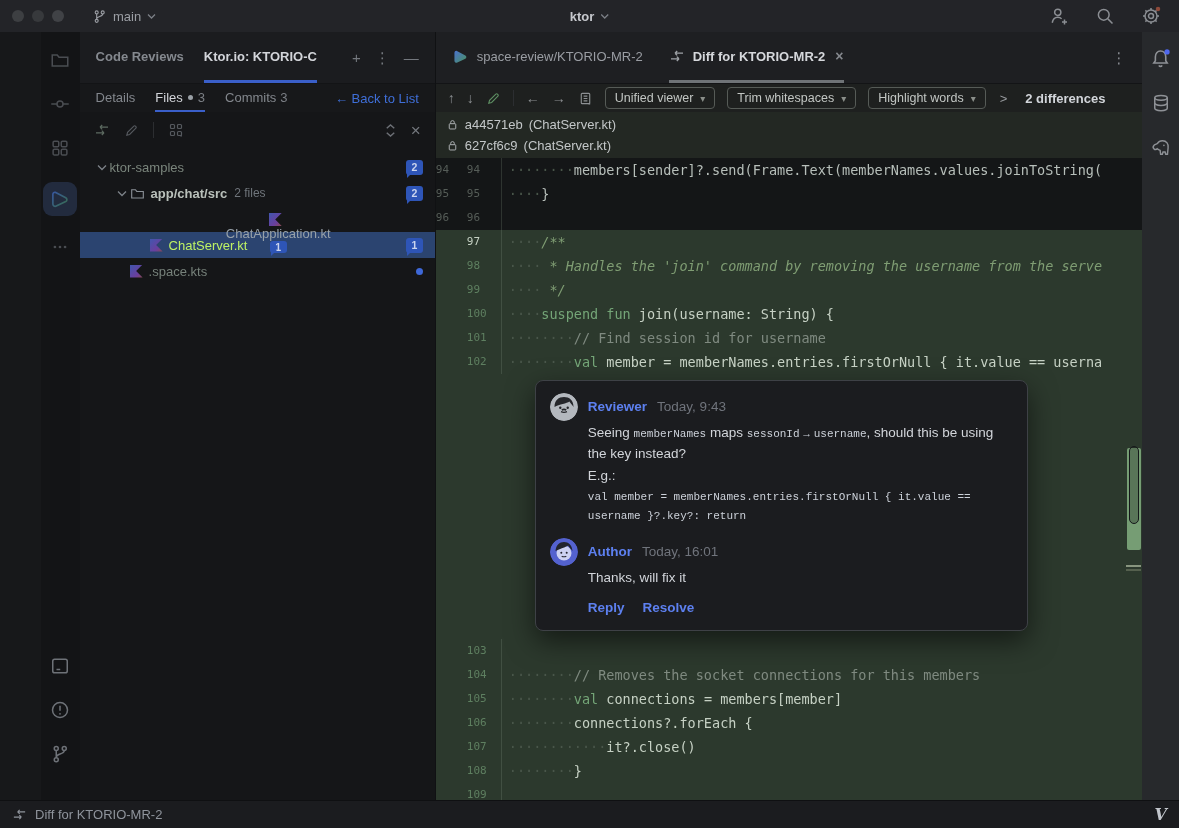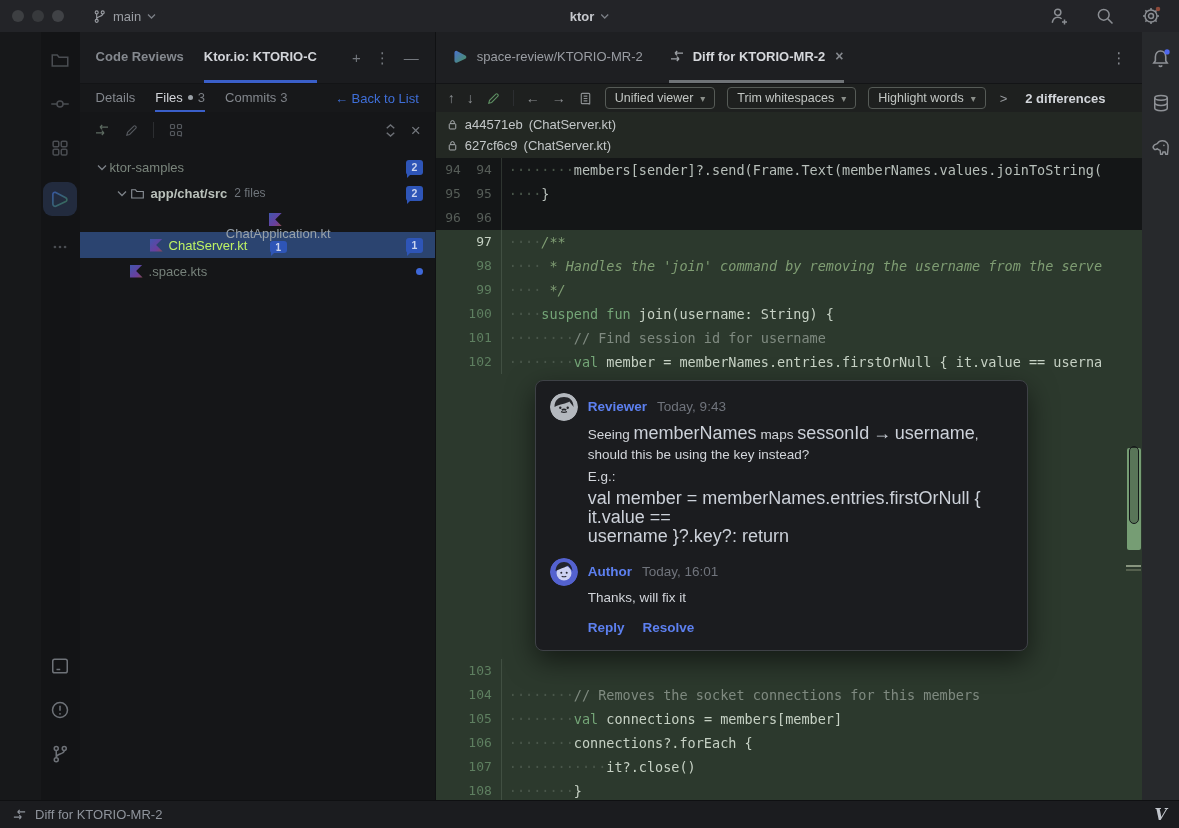--- a/index.html
+++ b/index.html
@@ -77,39 +77,39 @@
   .diffcount { color:#d2d5da; font-weight:700; margin-left:6px; white-space:nowrap; }
 
   
   .commitbar { background:#232823; padding:2px 10px; }
   .commitrow { height:21px; display:flex; align-items:center; gap:6px; color:#c3c7c8; }
 
   
   .code { flex:1; overflow:hidden; display:flex; flex-direction:column; font-family:"DejaVu Sans Mono",monospace; font-size:13.5px; }
   .crow { height:24px; line-height:24px; display:flex; white-space:pre; }
   .gut { width:66px; flex:none; display:flex; border-right:1px solid rgba(140,160,140,.22); }
-  .ln { width:31px; text-align:right; padding-right:6px; font-size:13px; color:#565d58; }
+  .ln { width:31px; padding-right:6px; font-size:11px; color:#565d58; }
   .added-block .ln { color:#5e7f60; }
   .added-block .ln.hl { color:#c5d1c3; }
   .ctext { padding-left:7px; overflow:hidden; }
   .ind { color:#49564a; }
   .tok-p { color:#c6d1c4; } .ctx-block .tok-p { color:#b7bfba; }
   .tok-k { color:#74a577; }
   .tok-c { color:#7f8a80; }
   .tok-d { color:#7f9d73; font-style:italic; }
   .ctx-block { background:#141617; }
   .added-block { background:#2c392d; flex:1; }
 
   
   .thread { width:493px; margin:6px 0 8px 99px; background:#1b1c1f; border:1px solid #3e4146; border-radius:8px; box-shadow:0 10px 28px rgba(0,0,0,.55); padding:12px 14px; font-family:"Liberation Sans",sans-serif; font-size:13.5px; line-height:20px; color:#d2d5da; }
   .msg-head { display:flex; align-items:center; gap:10px; height:28px; }
   .uname { color:#5d80f0; font-weight:700; }
   .utime { color:#70747c; }
   .msg-body { margin-left:38px; margin-top:2px; }
-  .seg-mono, .cm-line { font-family:Liberation Sans, sans-serif; font-size:18px; color:#ccd1d9; }
+  .seg-mono, .cm-line { font-family:Liberation Mono, monospace; font-size:11px; color:#ccd1d9; }
   .cm-line { line-height:19px; }
   .msg2 { margin-top:12px; }
   .actions { margin-left:38px; margin-top:10px; display:flex; gap:18px; }
   .actions a { color:#5d80f0; text-decoration:none; font-weight:600; }
 
   
   .mark-comment { position:absolute; right:1px; top:416px; width:14px; height:102px; background:#7ea87c; border-radius:2px; opacity:.9; }
   .scroll-thumb { position:absolute; right:3px; top:414px; width:10px; height:78px; border:1px solid #15181a; border-radius:5px; background:rgba(22,26,23,.30); }
   .mark-dashes { position:absolute; right:1px; top:533px; width:15px; }
   .mark-dashes div { height:2px; margin-bottom:2px; background:#88957f; }

